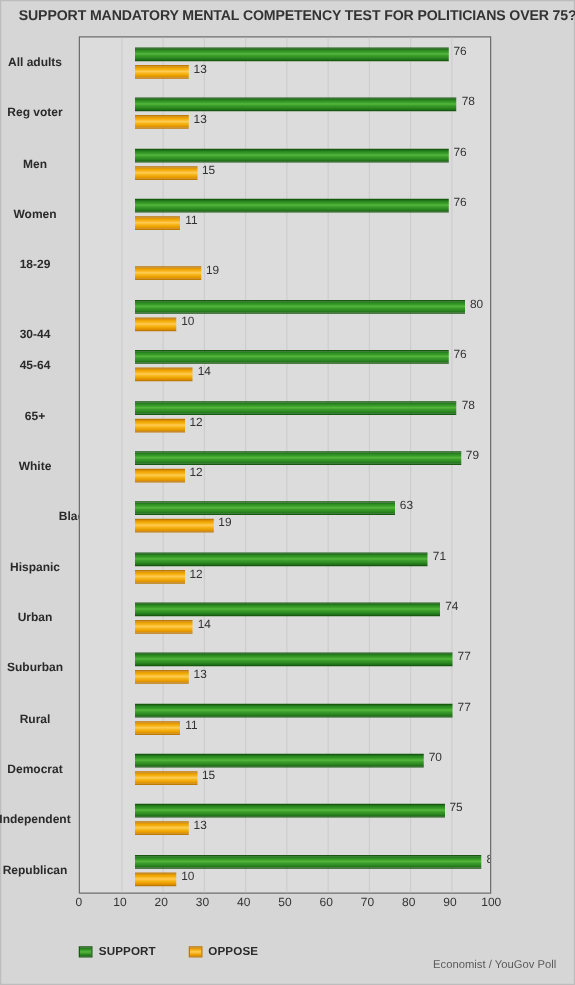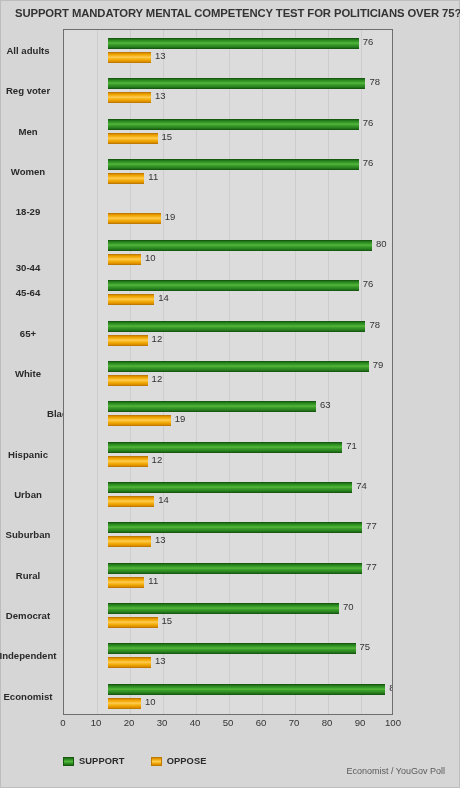--- a/index.html
+++ b/index.html
@@ -217,21 +217,21 @@
       <div class="cat-label" style="top: 258.188px;">45-64</div>
       <div class="cat-label" style="top: 298.541px;">65+</div>
       <div class="cat-label" style="top: 338.894px;">White</div>
       <div class="cat-label" style="top: 379.247px; padding-left: 48px;">Black</div>
       <div class="cat-label" style="top: 419.6px;">Hispanic</div>
       <div class="cat-label" style="top: 459.953px;">Urban</div>
       <div class="cat-label" style="top: 500.306px;">Suburban</div>
       <div class="cat-label" style="top: 540.659px;">Rural</div>
       <div class="cat-label" style="top: 581.012px;">Democrat</div>
       <div class="cat-label" style="top: 621.365px;">Independent</div>
-      <div class="cat-label" style="top: 661.718px;">Economist</div>
+      <div class="cat-label" style="top: 661.718px;">Republican</div>
     </div>
 
   <div id="plot-area">
     <div id="plot-inner">
         <div class="gridline" style="left: 33px;"></div>
         <div class="gridline" style="left: 66px;"></div>
         <div class="gridline" style="left: 99px;"></div>
         <div class="gridline" style="left: 132px;"></div>
         <div class="gridline" style="left: 165px;"></div>
         <div class="gridline" style="left: 198px;"></div>

